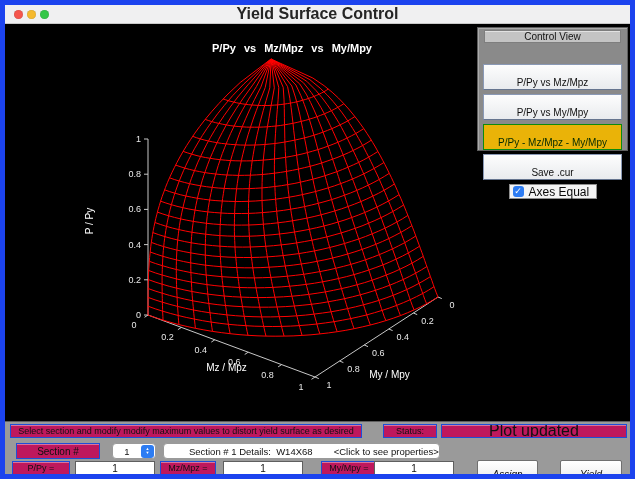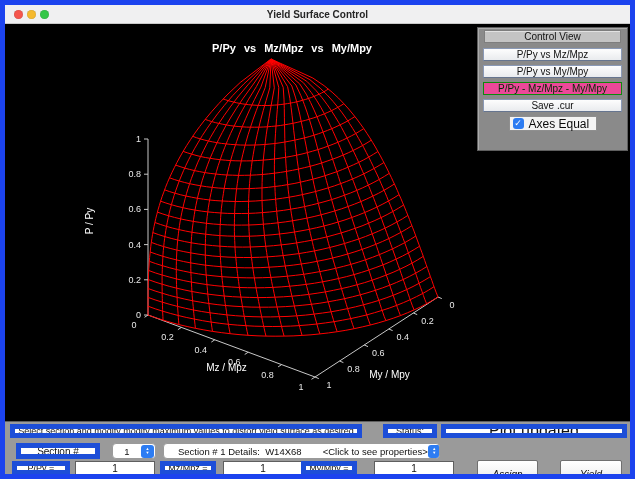--- a/index.html
+++ b/index.html
@@ -1,42 +1,42 @@
 <!DOCTYPE html>
 <html><head>
 <meta charset="utf-8">
 <style>
   html,body{margin:0;padding:0;background:#444;font-family:"Liberation Sans",sans-serif;}
   .window{position:relative;width:635px;height:479px;box-sizing:border-box;border:5px solid #1c43ee;background:#000;overflow:hidden;}
   
   .titlebar{position:relative;height:19px;background:#f0f0f1;display:flex;align-items:center;justify-content:center;border-bottom:1px solid #c9c9c9;box-sizing:border-box;}
   .lights{position:absolute;left:9px;top:5px;display:flex;gap:4px;}
   .tl{width:9px;height:9px;border-radius:50%;box-shadow:inset 0 0 1px rgba(0,0,0,.35);}
-  .tb-title{font-size:10px;font-weight:bold;color:#252525;}
+  .tb-title{font-size:16px;font-weight:bold;color:#252525;}
   
   .main{position:relative;height:397px;background:#000;}
   #plot-svg{position:absolute;left:0;top:0;}
   #plot-svg .tick{fill:#e9e9e9;font-size:9px;font-family:"Liberation Sans",sans-serif;}
   #plot-svg .axlabel{fill:#ffffff;font-size:10px;font-family:"Liberation Sans",sans-serif;}
   #plot-svg .plot-title{fill:#ffffff;font-size:11px;font-weight:bold;word-spacing:5px;font-family:"Liberation Sans",sans-serif;}
   
   .control-panel{position:absolute;left:472px;top:3px;width:151px;height:124px;box-sizing:border-box;background:#8a8a8a;border:1px solid #5e5e5e;box-shadow:inset 1px 1px 0 #ababab;padding:2px 5px;}
-  .cv-btn{display:block;width:137px;margin:0 auto 5px auto;height:13px;background:#c4c4c4;border:1px solid #7e7e7e;box-shadow:inset 0 1px 0 #e2e2e2;font-size:10px;line-height:11px;padding:0;color:#111;font-family:"Liberation Sans",sans-serif;}
-  .view-btn{display:block;width:139px;margin:0 auto 4px auto;height:13px;background:linear-gradient(#fdfdfd,#e9ebee);border:1px solid #8a99b6;border-bottom-color:#66758f;font-size:10px;line-height:11px;padding:0;color:#111;font-family:"Liberation Sans",sans-serif;}
-  .view-btn.active{background:#ec4899;border-color:#0d8a0d;color:#032b03;}
+  .cv-btn{display:block;width:137px;margin:0 auto 21px auto;height:13px;background:#c4c4c4;border:1px solid #7e7e7e;box-shadow:inset 0 1px 0 #e2e2e2;font-size:10px;line-height:11px;padding:0;color:#111;font-family:"Liberation Sans",sans-serif;}
+  .view-btn{display:block;width:139px;margin:0 auto 4px auto;height:13px;background:linear-gradient(#fdfdfd,#e9ebee);border:1px solid #8a99b6;border-bottom-color:#66758f;font-size:10px;line-height:11px;padding:12px;color:#111;font-family:"Liberation Sans",sans-serif;}
+  .view-btn.active{background:#eab308;border-color:#0d8a0d;color:#032b03;}
   .axes-field{width:88px;height:15px;margin:2px auto 0 auto;background:#f4f4f4;border:1px solid #8f8f8f;box-sizing:border-box;display:flex;align-items:center;padding-left:3px;}
   .cbx{width:11px;height:11px;background:#2d7cf2;border-radius:3px;display:flex;align-items:center;justify-content:center;}
   .cbx .check{color:#fff;font-size:9px;line-height:9px;}
   .cbx-label{font-size:12px;color:#0a0a0a;margin-left:5px;}
   
   .bottom{position:relative;height:53px;background:#9a9a9a;border-top:1px solid #5f5f5f;box-sizing:border-box;}
-  .glabel{position:absolute;background:#ffffff;border:5px solid #1d4ed8;box-sizing:border-box;font-size:9px;color:#111;display:flex;align-items:center;justify-content:center;box-shadow:inset 0 1px 0 rgba(255,255,255,.4);white-space:nowrap;overflow:hidden;}
+  .glabel{position:absolute;background:#be185d;border:1px solid #1d4ed8;box-sizing:border-box;font-size:9px;color:#111;display:flex;align-items:center;justify-content:center;box-shadow:inset 0 1px 0 rgba(255,255,255,.4);white-space:nowrap;overflow:hidden;}
   .tinput{position:absolute;background:#fff;border:1px solid #5f5f5f;box-sizing:border-box;font-size:10px;text-align:center;padding:0;font-family:"Liberation Sans",sans-serif;color:#111;}
   .pill{position:absolute;background:#fff;border:1px solid #9a9a9a;border-radius:4px;box-sizing:border-box;display:flex;align-items:center;overflow:hidden;}
-  .pill-text{font-size:9.5px;color:#111;white-space:pre;padding-left:14px;}
+  .pill-text{font-size:9.5px;color:#111;white-space:pre;padding-left:25px;}
   .pill-text.center{flex:1;text-align:center;padding-left:0;}
   .stepper{margin-left:auto;margin-right:1px;width:13px;height:13px;background:#2d7cf2;border-radius:3px;display:flex;flex-direction:column;align-items:center;justify-content:center;flex-shrink:0;}
   .stepper span{display:block;font-size:4px;line-height:4px;color:#fff;}
   .pbtn{position:absolute;background:linear-gradient(#ffffff,#efefef);border:1px solid #6f6f6f;border-radius:2px;font-size:10px;padding:8px;box-sizing:border-box;font-family:"Liberation Sans",sans-serif;color:#111;box-shadow:0 1px 0 rgba(255,255,255,.45);font-style:italic;}
 </style>
 </head>
 <body>
 
 <div class="window">
 
@@ -169,19 +169,19 @@
       <span class="stepper">
           <span>▲</span>
           <span>▼</span>
         </span>
     </div>
 
     <div class="glabel" style="left:7px;top:39px;width:58px;height:14px;">P/Py =</div>
     <input class="tinput" style="left: 70px; top: 39px; width: 80px; height: 14px;" value="1">
     <div class="glabel" style="left:155px;top:39px;width:56px;height:14px;">Mz/Mpz =</div>
     <input class="tinput" style="left: 218px; top: 39px; width: 80px; height: 14px;" value="1">
-    <div class="glabel" style="left:296px;top:39px;width:56px;height:14px;">My/Mpy =</div>
+    <div class="glabel" style="left:316px;top:39px;width:56px;height:14px;">My/Mpy =</div>
     <input class="tinput" style="left: 369px; top: 39px; width: 80px; height: 14px;" value="1">
     <button class="pbtn" style="left:472px;top:38px;width:61px;height:15px;">Assign</button>
     <button class="pbtn" style="left:555px;top:38px;width:62px;height:15px;">Yield</button>
   </div>
 
 </div>
 
 </body></html>

